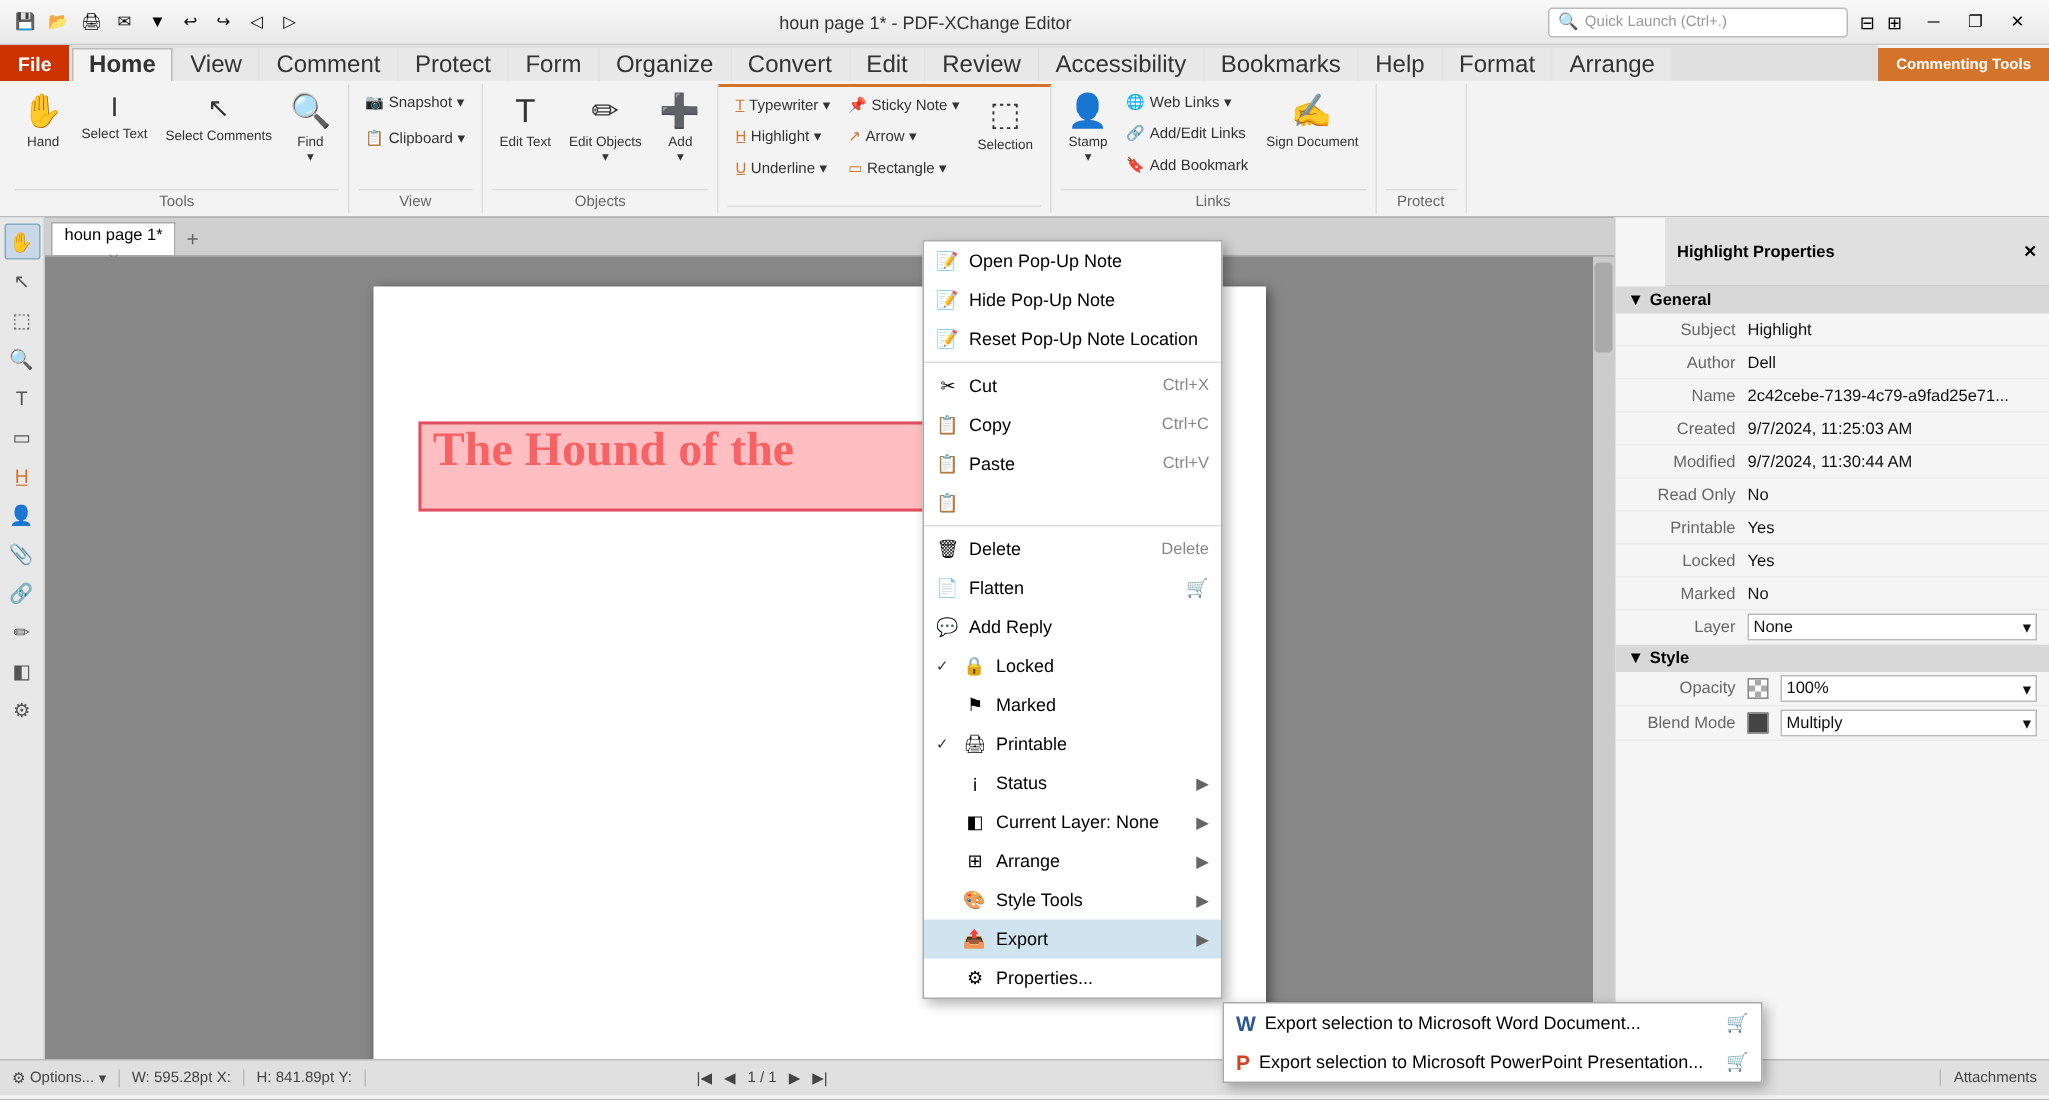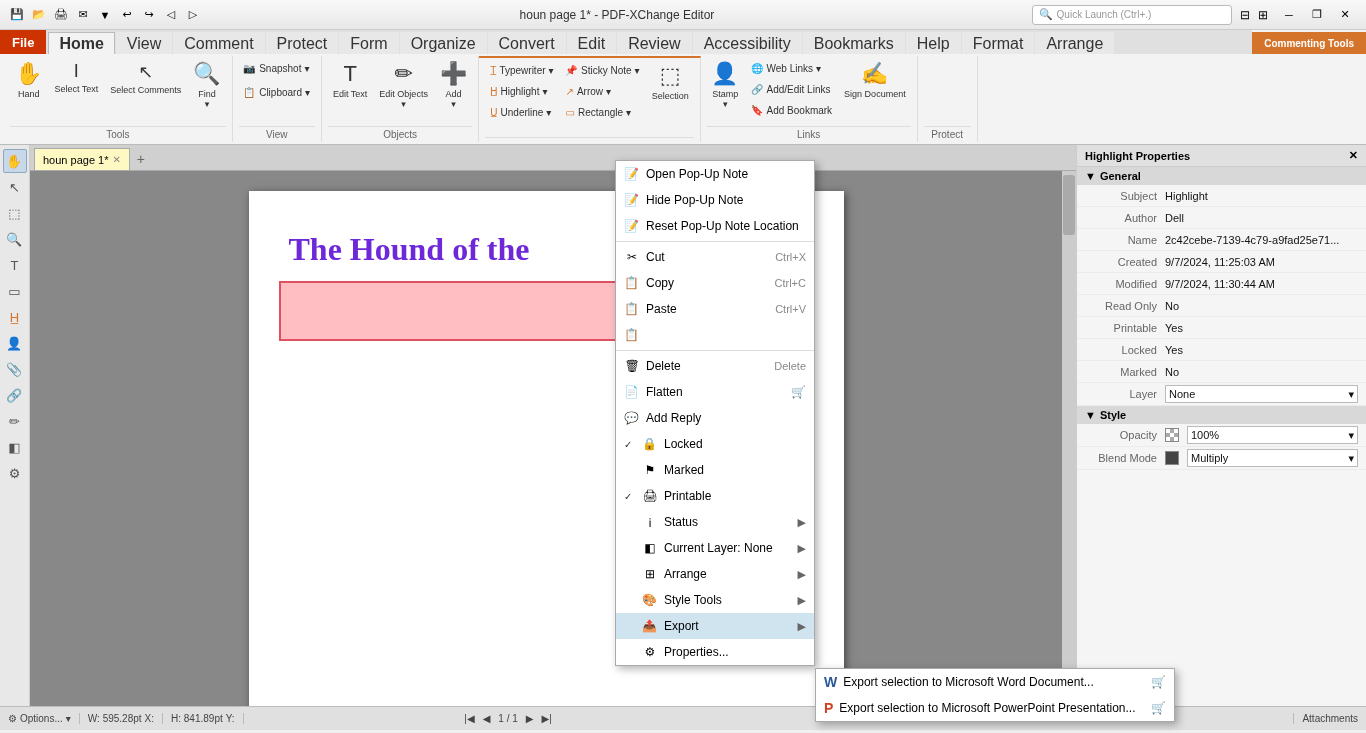--- a/index.html
+++ b/index.html
@@ -171,21 +171,21 @@
       align-items: center;
       background: #e8e8e8;
       border: 1px solid #aaa;
       border-bottom: none;
       padding: 2px 8px;
       font-size: 11px;
       cursor: pointer;
       height: 22px;
       gap: 4px;
     }
-    .doc-tab.active { background: #fef9c3; }
+    .doc-tab.active { background: #ffffff; flex-direction: column; }
     .doc-tab .tab-close { font-size: 10px; cursor: pointer; color: #888; }
     .new-tab { width: 22px; height: 22px; display: flex; align-items: center; justify-content: center; cursor: pointer; font-size: 14px; color: #666; }
 
     #doc-page-area {
       position: relative;
       height: calc(100% - 26px);
       overflow: hidden;
     }
     #doc-scrollbar {
       position: absolute;
@@ -218,22 +218,23 @@
       top: 90px;
       left: 30px;
       right: 30px;
       height: 60px;
       background: rgba(255, 128, 134, 0.5);
       border: 2px solid #e05060;
     }
     #pdf-title {
       font-size: 32px;
       font-weight: bold;
-      color: #6d28d9;
+      color: #ef4444;
       font-family: Georgia, serif;
+      margin-top: 50px;
       margin-bottom: 10px;
     }
     #pdf-author {
       font-size: 18px;
       color: #333;
       font-family: Georgia, serif;
       text-align: center;
     }
 
     
@@ -241,24 +242,25 @@
       width: 290px;
       background: #f5f5f5;
       border-left: 1px solid #ccc;
       font-size: 11px;
       overflow-y: auto;
     }
     #right-panel-header {
       display: flex;
       justify-content: space-between;
       align-items: center;
-      padding: 4px 8px;
+      padding: 16px 8px;
       background: #e0e0e0;
       border-bottom: 1px solid #ccc;
       font-weight: bold;
+      margin-left: 33px;
     }
     .prop-section-header {
       background: #d8d8d8;
       padding: 3px 8px;
       font-weight: bold;
       font-size: 11px;
       cursor: pointer;
       display: flex;
       align-items: center;
       gap: 4px;

